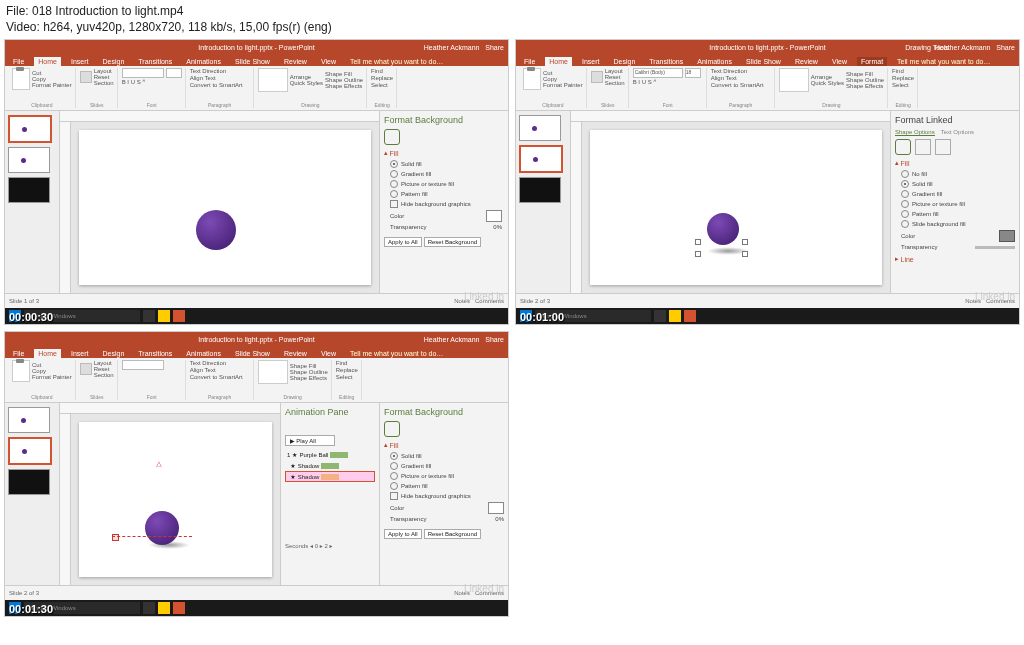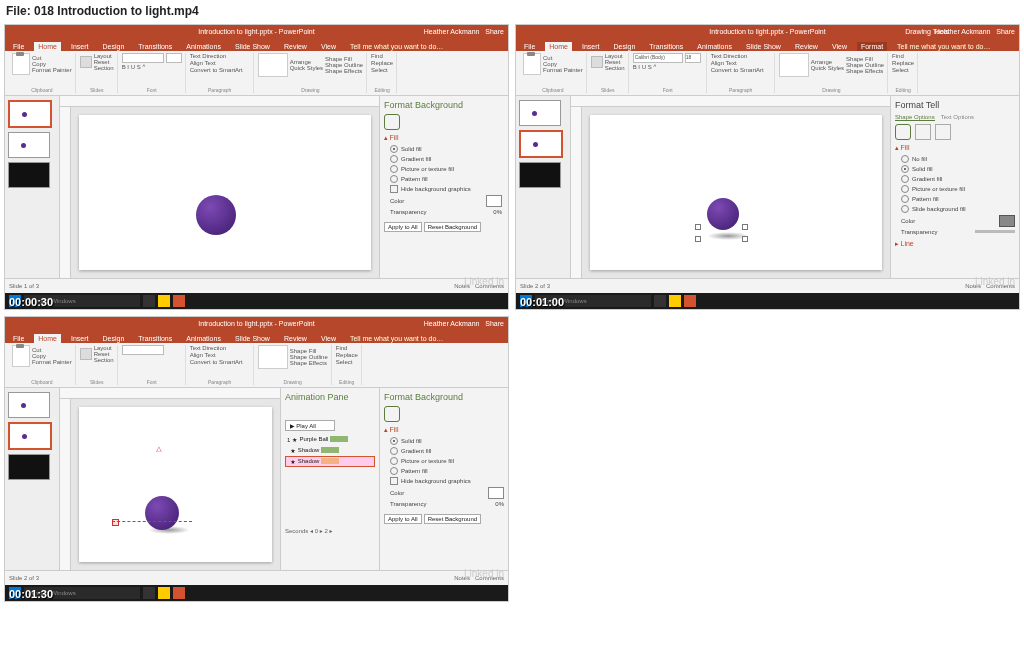--- a/index.html
+++ b/index.html
@@ -1,16 +1,16 @@
 <!DOCTYPE html>
 <html><head>
 <meta charset="utf-8">
 <style>
 body{margin:0;background:#fff;font-family:"Segoe UI",Arial,sans-serif;font-size:11px;color:#222;width:1024px}
-.file-info{padding:4px 6px;font-size:12px;font-weight:bold;color:#222;line-height:1.3}
+.file-info{padding:4px 6px;font-size:12px;font-weight:normal;color:#222;line-height:1.3}
 .grid{display:flex;flex-wrap:wrap;gap:6px;padding:0 4px}
 .shot{width:503px;height:284px;position:relative;border:1px solid #ccc;background:#a16207;display:flex;flex-direction:column}
 .titlebar{height:14px;background:#b7472a;display:flex;align-items:center;justify-content:center;position:relative}
 .titlebar-text{color:#fff;font-size:7px}
 .titlebar-right{position:absolute;right:4px;color:#fff;font-size:7px}
 .titlebar-extra{position:absolute;right:70px;color:#fff;font-size:7px}
 .ribbon-tabs{height:12px;background:#b7472a;display:flex;align-items:flex-end;padding:0 4px;gap:6px}
 .ribbon-tab{font-size:7px;color:#fff;padding:1px 4px}
 .ribbon-tab.active{background:#f3f3f3;color:#b7472a}
 .ribbon{height:40px;background:#f3f3f3;border-bottom:1px solid #ccc;display:flex;padding:2px 4px;gap:1px}
@@ -57,20 +57,21 @@
 .linkedin{position:absolute;right:4px;bottom:22px;color:#ccc;font-size:10px}
 .shape-tabs{display:flex;gap:6px;font-size:6px;margin-bottom:3px}
 .shape-tabs span{color:#888}
 .shape-tabs span.on{color:#5b7c3e;border-bottom:1px solid #5b7c3e}
 </style>
 </head>
 <body>
 
 <div class="file-info">
   <div>File: 018 Introduction to light.mp4</div>
+  <div>Video: h264, yuv420p, 1280x720, 118 kb/s, 15,00 fps(r) (eng)</div>
 </div>
 
 <div class="grid">
 
 <div class="shot">
   <div class="titlebar">
     <span class="titlebar-text">Introduction to light.pptx - PowerPoint</span>
     <span class="titlebar-right"><span>Heather Ackmann</span> &nbsp; <span>Share</span></span>
   </div>
   <div class="ribbon-tabs">
@@ -342,21 +343,21 @@
         <div class="ball" style="width:32px;height:32px;bottom:40px"></div>
         <div class="handle" style="bottom:40px;left:36%"></div>
         <div class="handle" style="bottom:40px;left:52%"></div>
         <div class="handle" style="bottom:28px;left:36%"></div>
         <div class="handle" style="bottom:28px;left:52%"></div>
       </div>
             </div>
     </div>
         </div>
     <div class="pane">
-      <div class="pane-title shape">Format Tell</div>
+      <div class="pane-title shape">Format Linked</div>
       <div class="shape-tabs">
             <span class="on">Shape Options</span>
             <span>Text Options</span>
           </div>
       <div style="display:flex;gap:4px;margin:3px 0">
             <div style="width:14px;height:14px;border:1px solid #5b7c3e;border-radius:3px"></div>
             <div style="width:14px;height:14px;border:1px solid #aaa"></div>
             <div style="width:14px;height:14px;border:1px solid #aaa"></div>
           </div>
       <div class="pane-sub">▴ <span>Fill</span></div>

